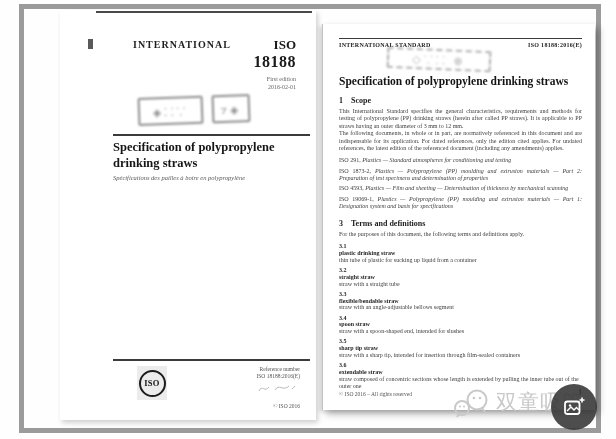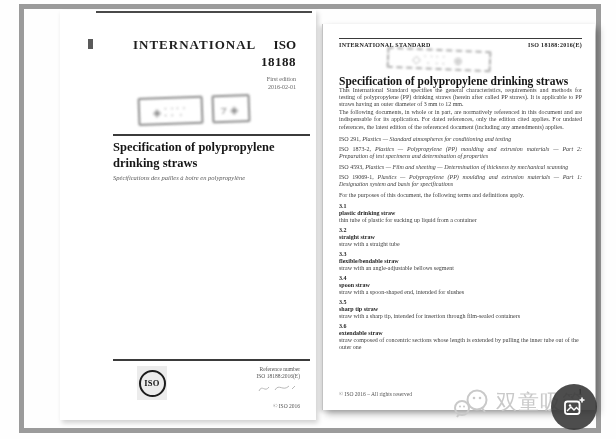--- a/index.html
+++ b/index.html
@@ -10,25 +10,25 @@
   .frame{position:absolute;left:19px;top:4px;right:15px;bottom:6px;
          border:5px solid #9b9b9b;z-index:1;pointer-events:none;}
 
   .page{position:absolute;background:#ffffff;z-index:2;}
 
   
   .cover{left:60px;top:10px;width:256px;height:410px;
          box-shadow:2px 3px 5px rgba(0,0,0,0.18);filter:blur(0.2px);}
   .scan-line{position:absolute;left:36px;top:1px;width:216px;height:2px;background:#4a4a4a;filter:blur(0.5px);}
   .scan-notch{position:absolute;left:28px;top:29px;width:5px;height:10px;background:#5a5a5a;filter:blur(0.7px);}
-  .cov-org{position:absolute;left:73px;top:26px;font-size:13px;line-height:17px;font-weight:bold;
+  .cov-org{position:absolute;left:73px;top:26px;font-size:10px;line-height:17px;font-weight:bold;
            letter-spacing:1px;color:#1e1e1e;}
   .cov-std{position:absolute;right:20px;top:26px;text-align:right;font-weight:bold;color:#1a1a1a;}
   .cov-std .s1{font-size:13px;line-height:17px;}
-  .cov-std .s2{font-size:13px;line-height:17px;letter-spacing:0.5px;}
+  .cov-std .s2{font-size:16px;line-height:17px;letter-spacing:0.5px;}
   .cov-edition{position:absolute;right:20px;top:66px;text-align:right;font-size:6px;line-height:7.5px;color:#666;}
   .rule{position:absolute;left:53px;width:197px;height:2px;background:#3b3b3b;}
   .rule-top{top:124px;}
   .rule-bottom{top:349px;}
   .cov-title{position:absolute;left:53px;top:130px;width:200px;margin:0;
              font-size:12.5px;line-height:15.5px;font-weight:bold;color:#161616;}
   .cov-sub{position:absolute;left:53px;top:164px;margin:0;font-size:6.5px;font-style:italic;color:#5a5a5a;}
   .iso-badge{position:absolute;left:77px;top:356px;width:30px;height:34px;background:#ececec;
              display:flex;align-items:center;justify-content:center;}
   .iso-circle{width:23px;height:23px;border-radius:50%;border:2.5px solid #1c1c1c;
@@ -132,20 +132,23 @@
       <span>INTERNATIONAL STANDARD</span>
       <span>ISO 18188:2016(E)</span>
     </div>
 
     <div class="stamp stamp2">
       <span class="bx a">◇⸪⸬ ⊕</span>
     </div>
 
     <h1 class="ct-title">Specification of polypropylene drinking straws</h1>
 
+    <h2 class="sec">
+      <span class="n">1</span><span>Scope</span>
+    </h2>
     <p class="body">This International Standard specifies the general characteristics, requirements and methods for testing of polypropylene (PP) drinking straws (herein after called PP straws). It is applicable to PP straws having an outer diameter of 3 mm to 12 mm.</p>
 
     <p class="body">The following documents, in whole or in part, are normatively referenced in this document and are indispensable for its application. For dated references, only the edition cited applies. For undated references, the latest edition of the referenced document (including any amendments) applies.</p>
 
     <div class="refs">
       <p class="ref">
         <span>ISO 291,</span>
         <span class="t">Plastics — Standard atmospheres for conditioning and testing</span>
       </p>
       <p class="ref">
@@ -155,20 +158,23 @@
       <p class="ref">
         <span>ISO 4593,</span>
         <span class="t">Plastics — Film and sheeting — Determination of thickness by mechanical scanning</span>
       </p>
       <p class="ref">
         <span>ISO 19069-1,</span>
         <span class="t">Plastics — Polypropylene (PP) moulding and extrusion materials — Part 1: Designation system and basis for specifications</span>
       </p>
     </div>
 
+    <h2 class="sec">
+      <span class="n">3</span><span>Terms and definitions</span>
+    </h2>
     <p class="body">For the purposes of this document, the following terms and definitions apply.</p>
 
     <div class="terms">
       <div class="term">
         <div class="n">3.1</div>
         <div class="nm">plastic drinking straw</div>
         <div>thin tube of plastic for sucking up liquid from a container</div>
       </div>
       <div class="term">
         <div class="n">3.2</div>

